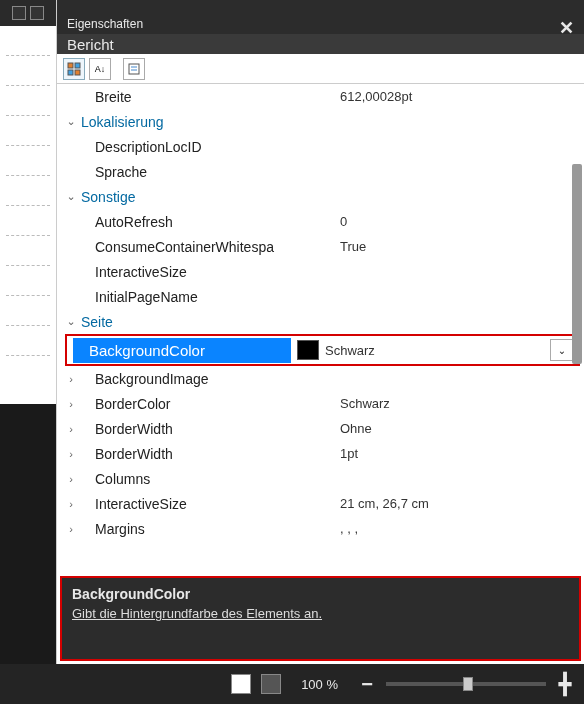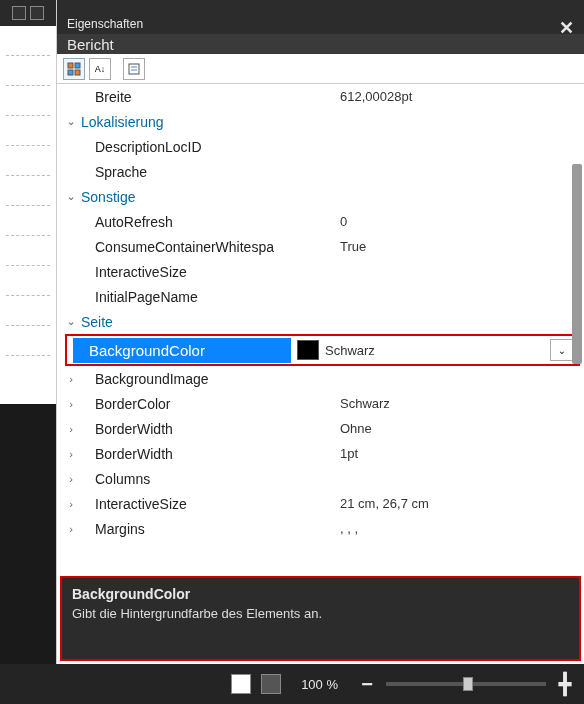--- a/index.html
+++ b/index.html
@@ -35,21 +35,21 @@
   .row.indent1 .label { padding-left: 16px; }
   .sel-wrap { border:2px solid #d40000; margin: 0 4px 0 8px; padding:0; }
   .sel-wrap .row { height:28px; }
   .sel-wrap .label-box { background:#0a84ff; color:#fff; flex:0 0 218px; padding:4px 6px 4px 16px; font-size:15px;}
   .sel-wrap .swatch { width:22px; height:20px; background:#000; border:1px solid #555; margin:0 6px;}
   .sel-wrap .val { flex:1; font-size:13px; color:#333;}
   .sel-wrap .dd { width:24px; height:22px; border:1px solid #aaa; margin-right:4px; display:flex; align-items:center; justify-content:center; font-size:10px; cursor:pointer;}
   
   .desc-box { position:absolute; left:3px; right:3px; bottom:3px; height:85px; background:#2c2c2c; color:#e8e8e8; border:2px solid #d40000; padding:8px 10px;}
   .desc-box .dt { font-weight:bold; font-size:14px; margin-bottom:4px;}
-  .desc-box .dd { font-size:13px; color:#ddd;}
+  .desc-box .dd { font-size:13px; color:#ddd;text-decoration:underline;}
   
   .footer { position:absolute; left:0; right:0; bottom:0; height:40px; background:#242424; display:flex; align-items:center; justify-content:flex-end; padding:0 10px; gap:10px; color:#e8e8e8;}
   .footer .ico { width:20px; height:20px; background:#fff; border:1px solid #888;}
   .footer .ico2 { width:20px; height:20px; background:#555; border:1px solid #888;}
   .footer .zoom-label { font-size:13px; margin:0 10px;}
   .footer .minus, .footer .plus { font-size:20px; font-weight:bold; cursor:pointer; width:18px; text-align:center;}
   .footer .slider { width:160px; height:4px; background:#555; position:relative;}
   .footer .slider .tick { position:absolute; left:50%; top:-4px; width:2px; height:12px; background:#888;}
   .footer .slider .thumb { position:absolute; left:48%; top:-5px; width:10px; height:14px; background:#ccc; border:1px solid #888;}
 </style>

